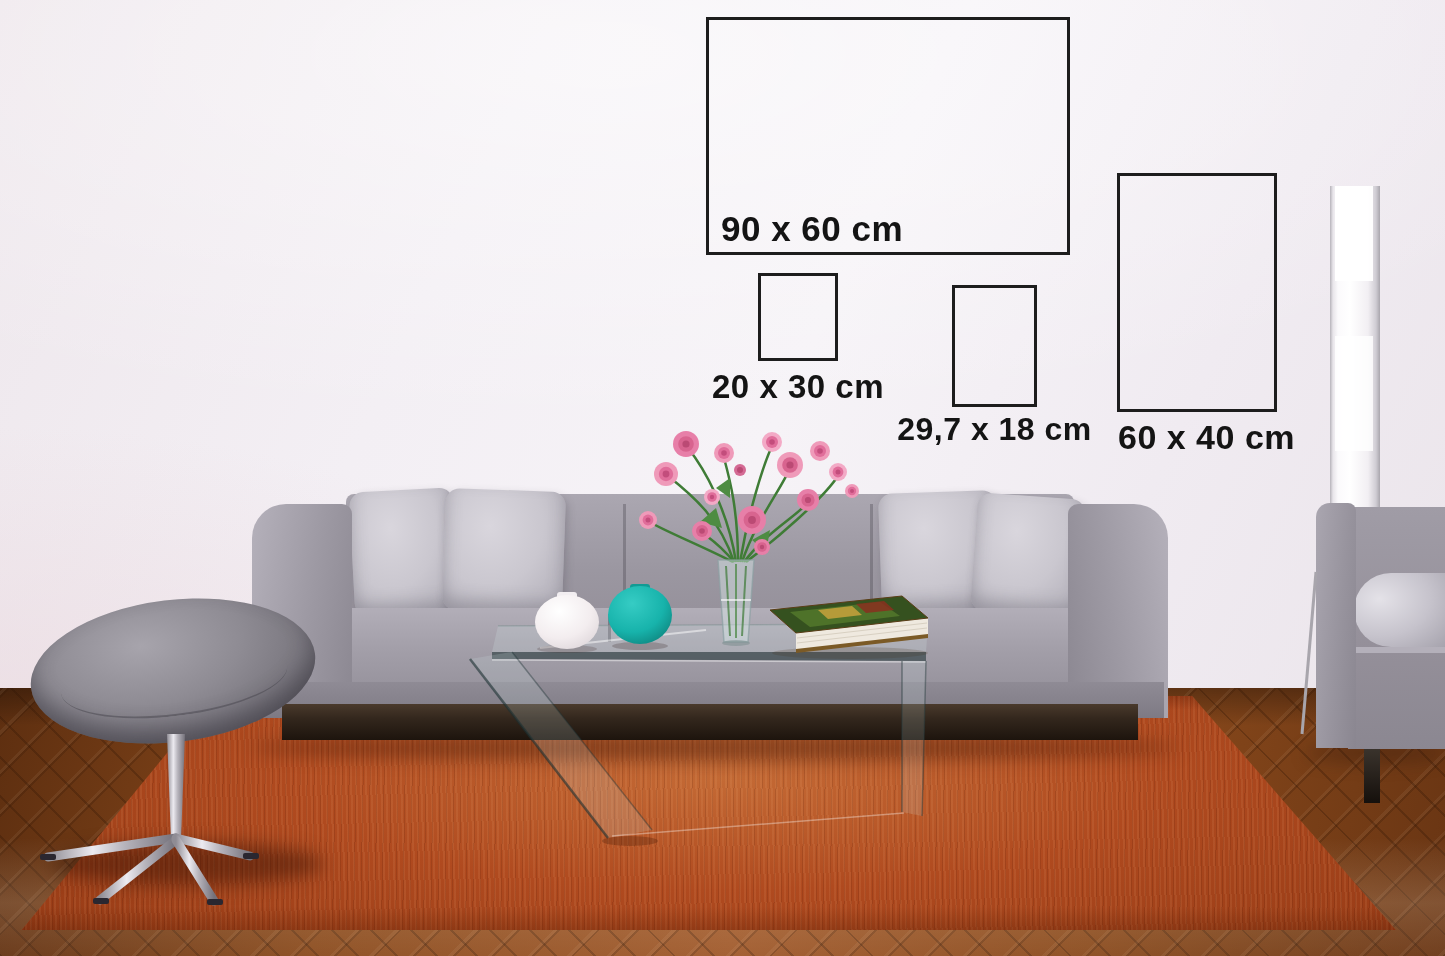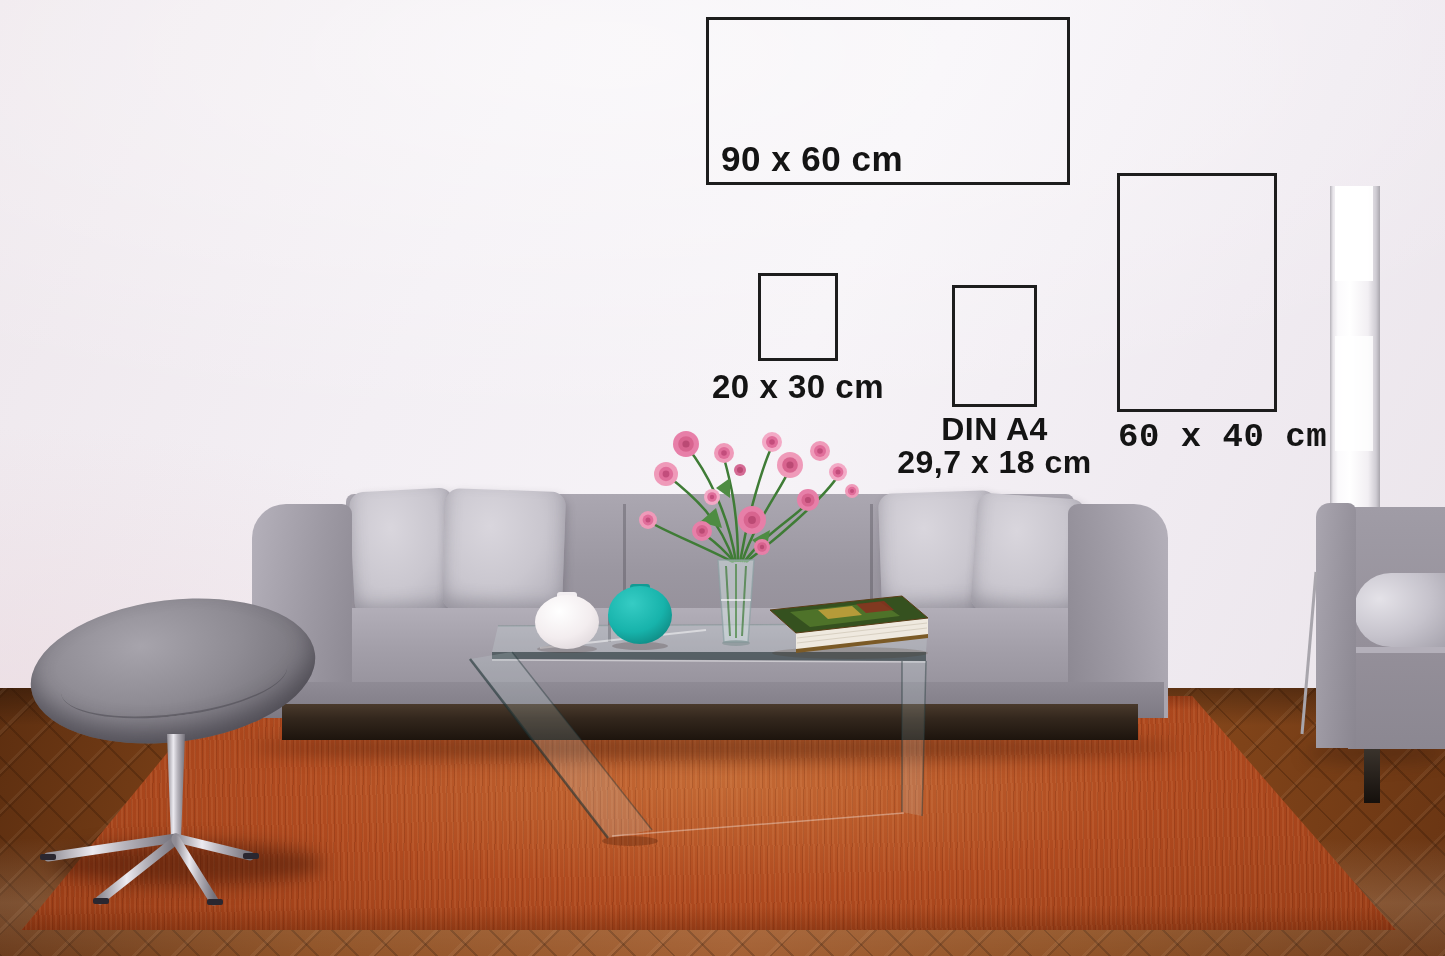--- a/index.html
+++ b/index.html
@@ -98,30 +98,30 @@
   .sofa2-seatline{left:32px;top:144px;right:0;height:6px;background:#b4b0ba;}
   .sofa2-leg{left:48px;top:246px;width:16px;height:54px;
     background:linear-gradient(to bottom,#3a332c,#15100c);}
 
   
   .props{left:0;top:0;width:1445px;height:956px;pointer-events:none;}
 
   
   .size-box{border:3px solid var(--overlay-border,#1d1d1d);background:transparent;}
   .box-150{left:37px;top:17px;width:600px;height:395px;}
-  .box-90{left:706px;top:17px;width:364px;height:168px;}
+  .box-90{left:706px;top:17px;width:364px;height:238px;}
   .box-20{left:758px;top:273px;width:80px;height:88px;}
   .box-a4{left:952px;top:285px;width:85px;height:122px;}
   .box-60{left:1117px;top:173px;width:160px;height:239px;}
   .size-label{position:absolute;color:var(--overlay-text,#141414);font-weight:700;
     white-space:nowrap;letter-spacing:.5px;line-height:1;}
   .inside-bl{left:16px;bottom:7px;font-size:37px;}
   .inside-bl-sm{left:12px;bottom:6px;font-size:35px;}
   .below-center{top:100%;left:50%;transform:translateX(-50%);margin-top:12px;font-size:33px;text-align:center;}
-  .below-left{top:100%;left:-2px;margin-top:11px;font-size:34px;font-family:Liberation Mono, monospace;}
+  .below-left{top:100%;left:-2px;margin-top:11px;font-size:34px;}
   .a4-block{top:100%;left:50%;transform:translateX(-50%);margin-top:9px;text-align:center;}
   .a4-line{position:static;display:block;font-size:32px;font-weight:700;color:var(--overlay-text,#141414);line-height:1.02;white-space:nowrap;}
 </style>
 </head>
 <body>
 
 <div class="stage">
 
   <div class="wall"></div>
 
@@ -368,21 +368,20 @@
     <div class="size-box box-90">
       <span class="size-label inside-bl-sm">90 x 60 cm</span>
     </div>
 
     <div class="size-box box-20">
       <span class="size-label below-center">20 x 30 cm</span>
     </div>
 
     <div class="size-box box-a4">
       <span class="size-label a4-block">
-        <span class="a4-line">DIN A4</span>
         <span class="a4-line">29,7 x 18 cm</span>
       </span>
     </div>
 
     <div class="size-box box-60">
       <span class="size-label below-left">60 x 40 cm</span>
     </div>
 
   </div>
 </div>

